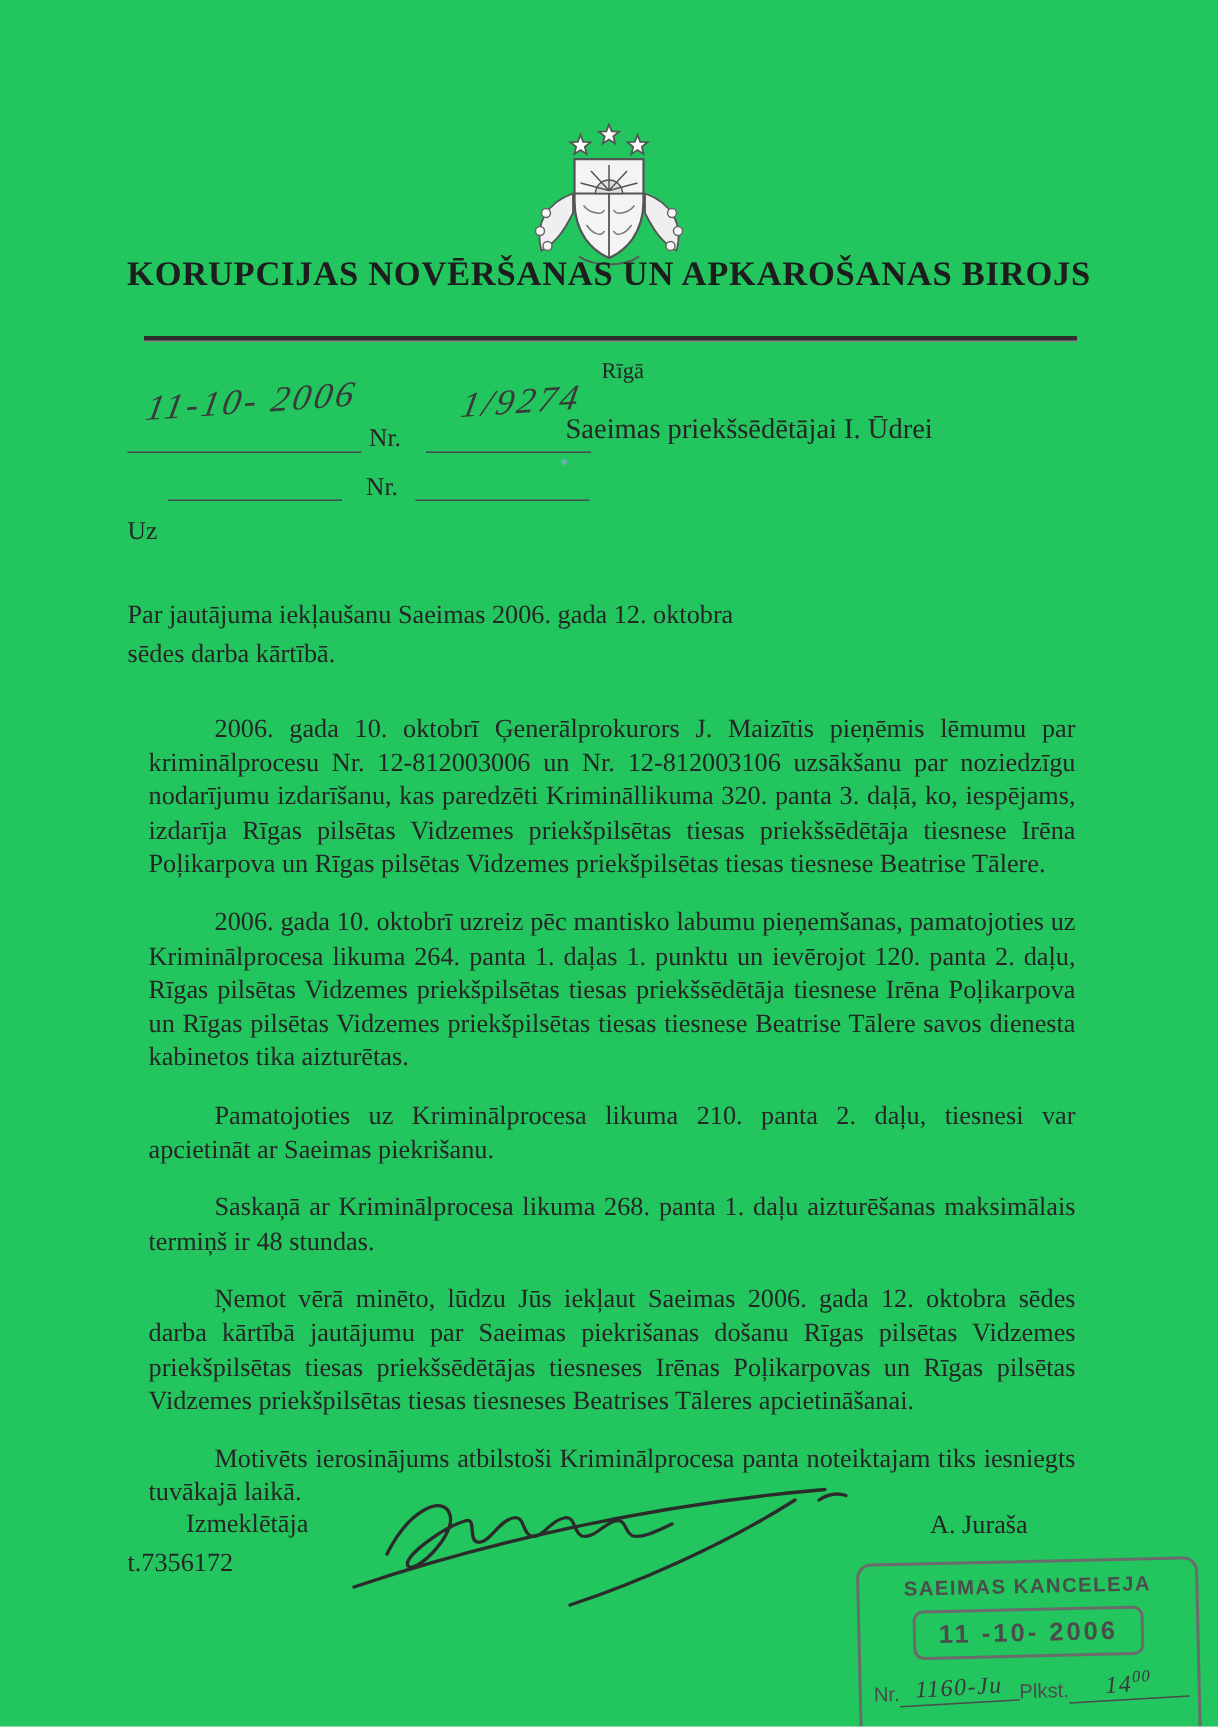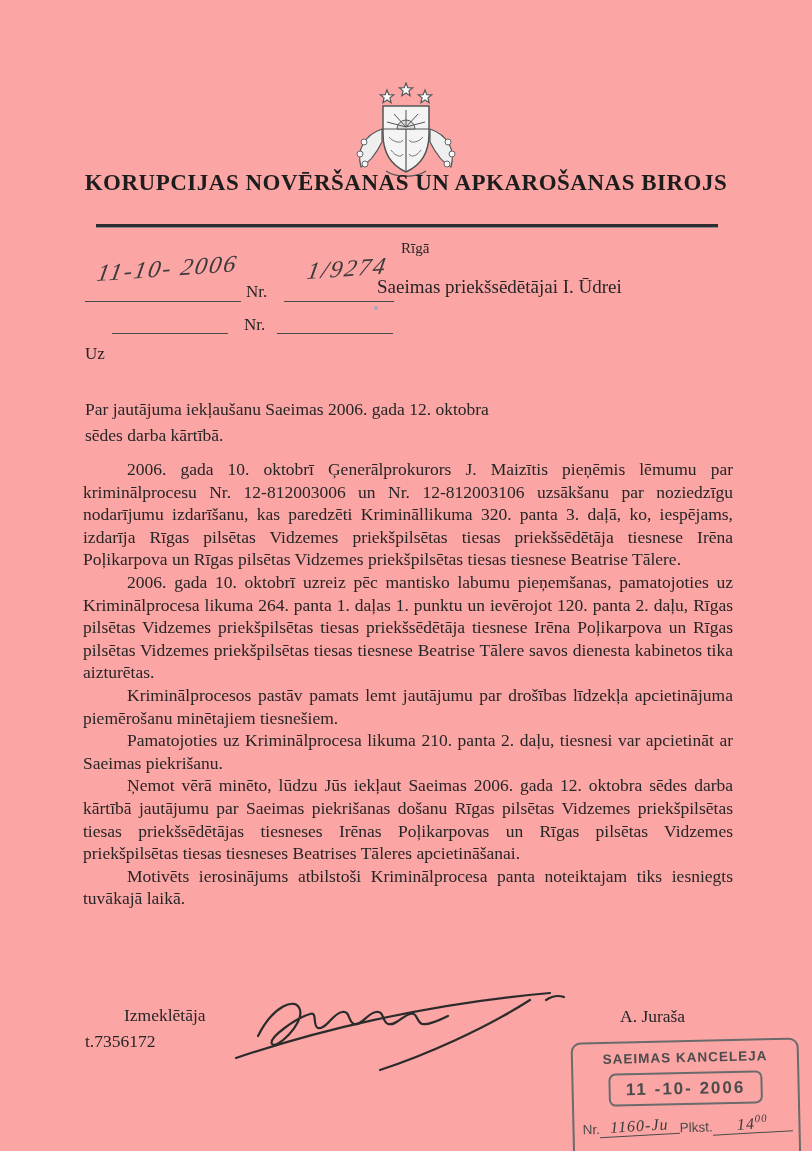--- a/index.html
+++ b/index.html
@@ -1,20 +1,20 @@
 <!DOCTYPE html>
 <html><head>
 <meta charset="utf-8">
 <style>
   html,body{margin:0;padding:0;background:#e9e9e9;}
   .page{
     position:relative;
     width:812px;height:1151px;
     margin:0 auto;
-    background:#fca5a5;
+    background:#22c55e;
     overflow:hidden;
     font-family:"Liberation Serif", serif;
     color:#262626;
   }
   .abs{position:absolute;}
   
   .org-name{
     left:60px;top:170px;width:692px;
     text-align:center;
     font-size:23px;font-weight:bold;letter-spacing:.5px;
@@ -44,21 +44,21 @@
   .date-line{left:85px;top:301px;width:156px;}
   .num-line{left:284px;top:301px;width:110px;}
   .recipient{left:377px;top:276px;font-size:19px;}
   .uz-label{left:85px;top:315px;font-size:17px;margin-top:29px;}
   .nr-label-2{left:244px;top:315px;font-size:17px;}
   .uz-line{left:112px;top:333px;width:116px;}
   .nr2-line{left:277px;top:333px;width:116px;}
   
   .subject{left:85px;top:396px;width:500px;font-size:17.5px;line-height:26px;}
   .body-text{left:83px;top:458px;width:650px;font-size:17.5px;line-height:22.6px;text-align:justify;}
-  .body-text p{margin:0;text-indent:44px;}
+  .body-text p{margin:16px;text-indent:44px;}
   
   .sender-role{left:85px;top:1005px;font-size:17.5px;margin-left:39px;}
   .sender-phone{left:85px;top:1031px;font-size:17.5px;}
   .signature-svg{left:228px;top:978px;}
   .signatory{left:620px;top:1006px;font-size:17.5px;}
   
   .stamp{
     left:572px;top:1040px;width:228px;height:130px;
     border:2px solid #6b6b6b;border-radius:10px;
     transform:rotate(-1.3deg);
@@ -141,22 +141,22 @@
   <div class="abs artifact-dot"></div>
 
   <div class="abs subject">
     <div>Par jautājuma iekļaušanu Saeimas 2006. gada 12. oktobra</div>
     <div>sēdes darba kārtībā.</div>
   </div>
 
   <div class="abs body-text">
     <p>2006. gada 10. oktobrī Ģenerālprokurors J. Maizītis pieņēmis lēmumu par kriminālprocesu Nr. 12-812003006 un Nr. 12-812003106 uzsākšanu par noziedzīgu nodarījumu izdarīšanu, kas paredzēti Krimināllikuma 320. panta 3. daļā, ko, iespējams, izdarīja Rīgas pilsētas Vidzemes priekšpilsētas tiesas priekšsēdētāja tiesnese Irēna Poļikarpova un Rīgas pilsētas Vidzemes priekšpilsētas tiesas tiesnese Beatrise Tālere.</p>
     <p>2006. gada 10. oktobrī uzreiz pēc mantisko labumu pieņemšanas, pamatojoties uz Kriminālprocesa likuma 264. panta 1. daļas 1. punktu un ievērojot 120. panta 2. daļu, Rīgas pilsētas Vidzemes priekšpilsētas tiesas priekšsēdētāja tiesnese Irēna Poļikarpova un Rīgas pilsētas Vidzemes priekšpilsētas tiesas tiesnese Beatrise Tālere savos dienesta kabinetos tika aizturētas.</p>
-    <p>Kriminālprocesos pastāv pamats lemt jautājumu par drošības līdzekļa apcietinājuma piemērošanu minētajiem tiesnešiem.</p>
     <p>Pamatojoties uz Kriminālprocesa likuma 210. panta 2. daļu, tiesnesi var apcietināt ar Saeimas piekrišanu.</p>
+    <p>Saskaņā ar Kriminālprocesa likuma 268. panta 1. daļu aizturēšanas maksimālais termiņš ir 48 stundas.</p>
     <p>Ņemot vērā minēto, lūdzu Jūs iekļaut Saeimas 2006. gada 12. oktobra sēdes darba kārtībā jautājumu par Saeimas piekrišanas došanu Rīgas pilsētas Vidzemes priekšpilsētas tiesas priekšsēdētājas tiesneses Irēnas Poļikarpovas un Rīgas pilsētas Vidzemes priekšpilsētas tiesas tiesneses Beatrises Tāleres apcietināšanai.</p>
     <p>Motivēts ierosinājums atbilstoši Kriminālprocesa panta noteiktajam tiks iesniegts tuvākajā laikā.</p>
   </div>
 
   <div class="abs sender-role">Izmeklētāja</div>
   <div class="abs sender-phone">t.7356172</div>
 
   <svg class="abs signature-svg" width="345" height="102" viewBox="0 0 345 102">
     <g fill="none" stroke="#2b2b2b" stroke-width="2.2" stroke-linecap="round">
       <path d="M30,58 C45,28 68,18 72,32 C76,46 48,72 44,66 C40,60 68,40 82,36 C90,33 84,48 90,50 C98,52 104,36 114,34 C122,32 120,44 126,46 C134,48 138,36 148,34 C156,32 154,44 160,46 C168,48 174,38 182,36 C190,34 188,44 194,46 C201,47.5 211,42 220,38"></path>

